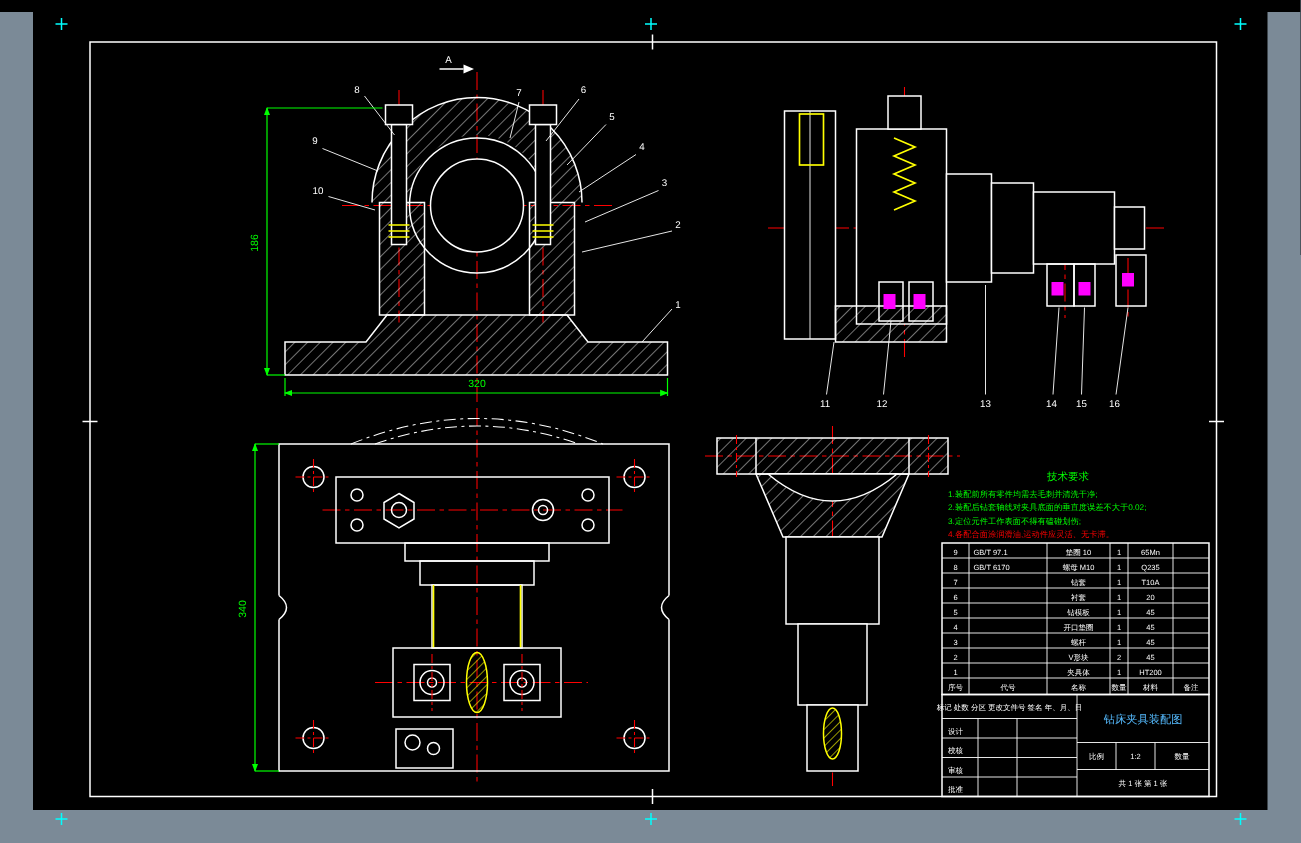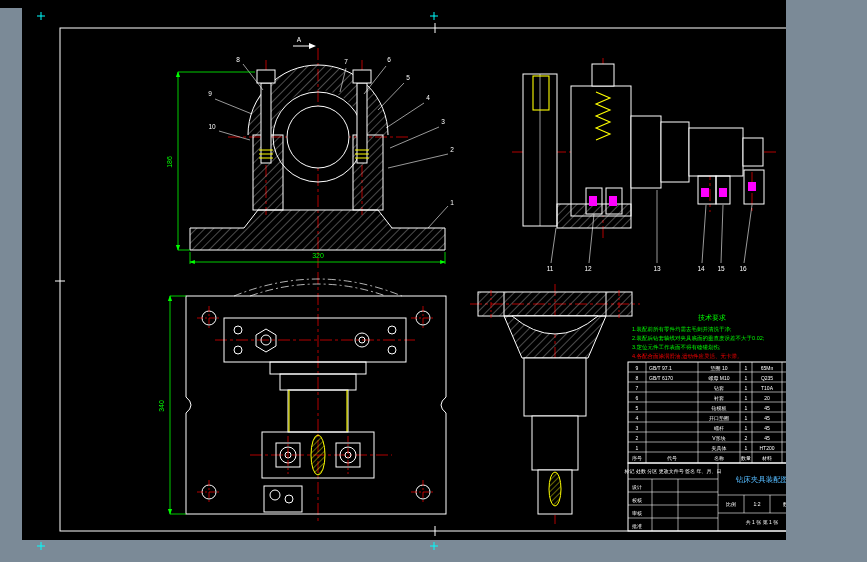--- a/index.html
+++ b/index.html
@@ -1,17 +1,17 @@
 <!DOCTYPE html>
 <html><head>
 <meta charset="utf-8">
 <style>
   html,body{margin:0;padding:0}
   body{background:#7b8a97;font-family:"Liberation Sans",sans-serif}
-  .stage{position:relative;width:786px;height:562px;overflow:hidden}
+  .stage{position:relative;width:867px;height:562px;overflow:hidden}
   svg{display:block}
   text{font-family:"Liberation Sans",sans-serif}
   .w  {stroke:#ffffff;fill:none;stroke-width:1}
   .wb {stroke:#ffffff;fill:#000000;stroke-width:1}
   .wh {stroke:#ffffff;fill:url(#hW);stroke-width:1}
   .wt {stroke:#ffffff;stroke-width:.6;fill:none}
   .wd {stroke:#ffffff;stroke-width:.7;fill:none;stroke-dasharray:8 3 2 3}
   .r  {stroke:#ff0000;stroke-width:.7;fill:none;stroke-dasharray:12 3 3 3}
   .rs {stroke:#ff0000;stroke-width:.7;fill:none}
   .g  {stroke:#00ff00;stroke-width:.8;fill:none}

